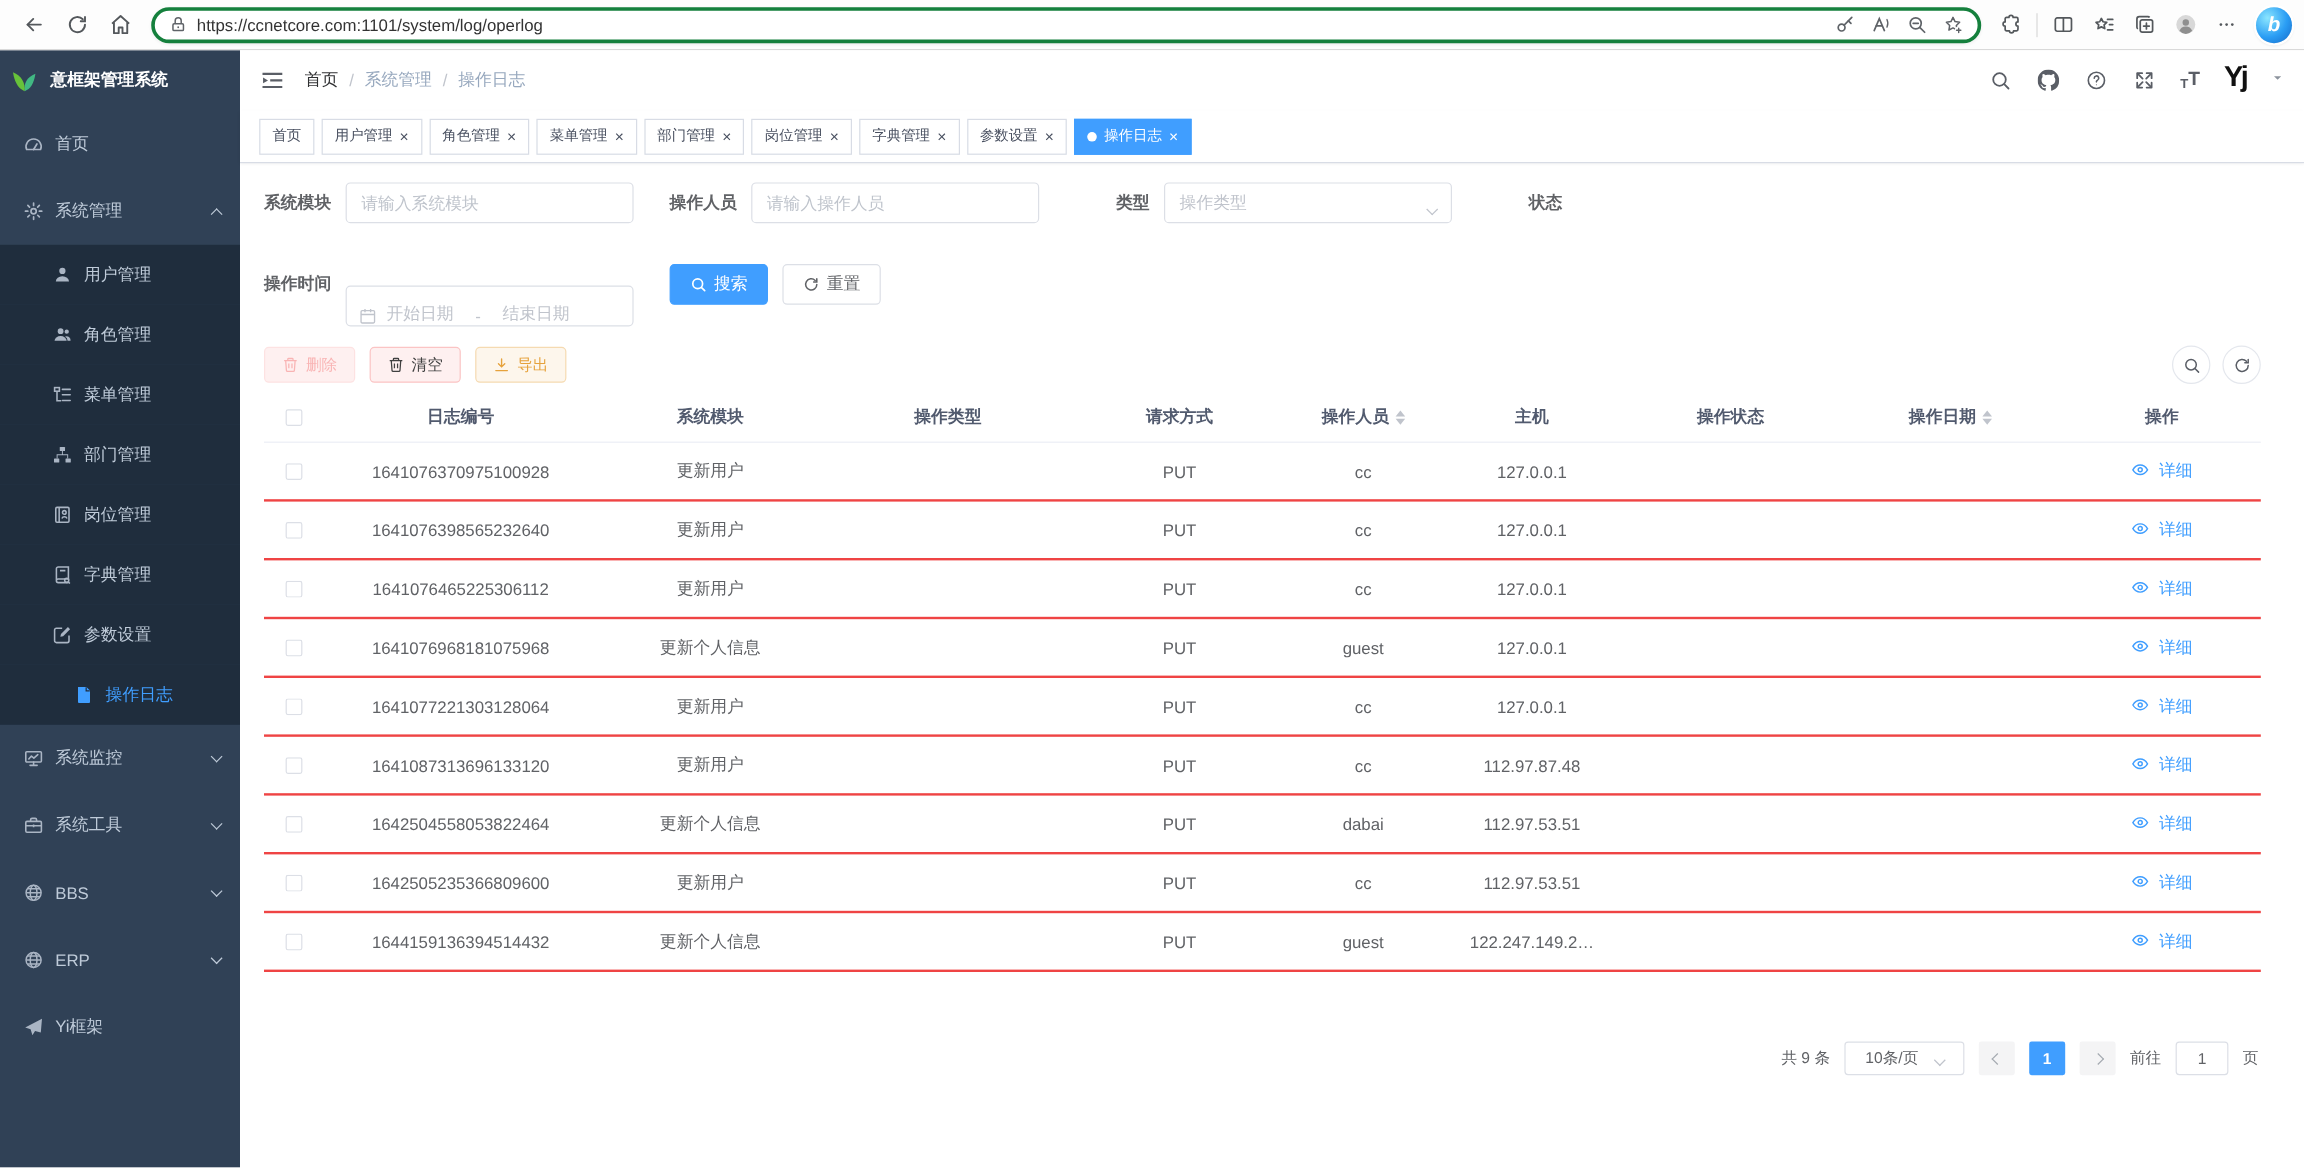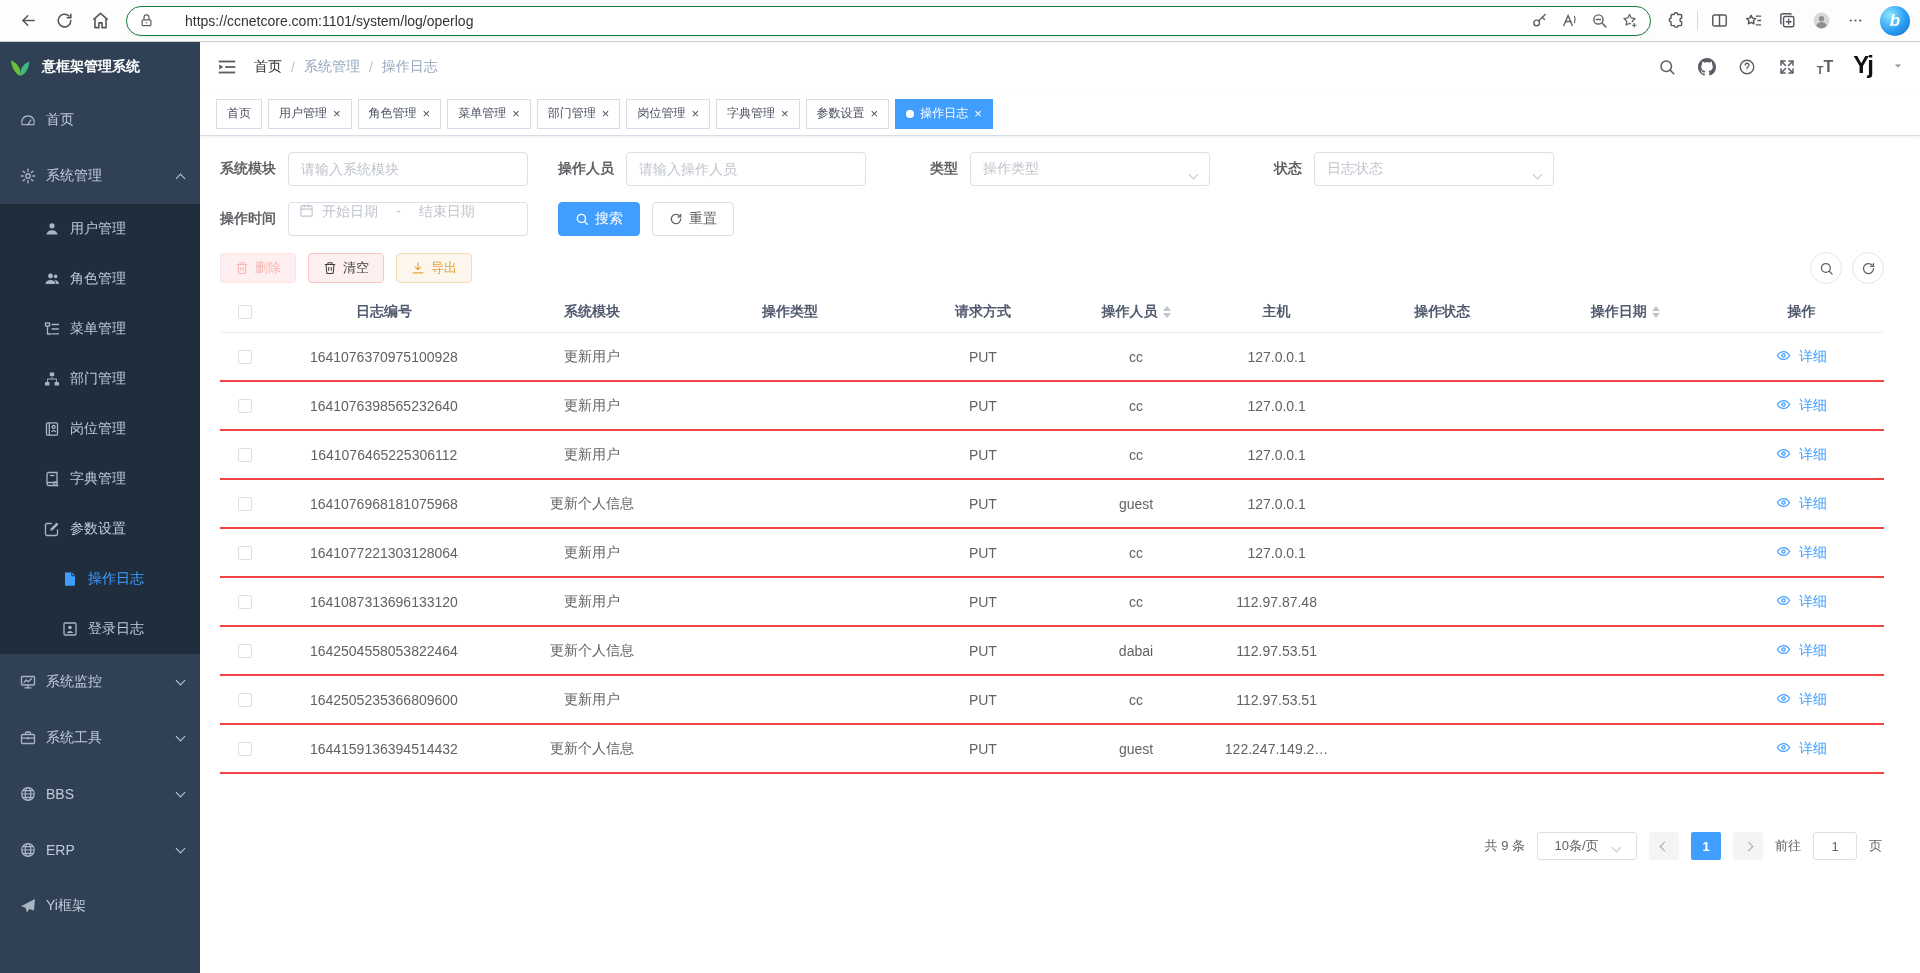--- a/index.html
+++ b/index.html
@@ -2,21 +2,21 @@
 <html><head>
 <meta charset="utf-8">
 <style>
   * { margin:0; padding:0; box-sizing:border-box; }
   html,body { width:1920px; height:973px; overflow:hidden; font-family:"Liberation Sans","DejaVu Sans",sans-serif; background:#fff; }
 
   
   .chrome { height:42px; background:#fdfdfd; border-bottom:1px solid #d0d0d0; display:flex; align-items:center; padding:0 10px; }
   .chrome .nav-btn { width:36px; height:34px; border-radius:6px; display:flex; align-items:center; justify-content:center; color:#54585c; flex:0 0 auto; cursor:pointer; }
   .chrome .nav-btn svg { width:19px; height:19px; }
-  .address-pill { flex:1 1 auto; height:30px; margin:0 8px; background:#fff; border:1px solid #15803d; border-radius:16px; box-shadow:0 1px 3px rgba(0,0,0,.07); display:flex; align-items:center; padding:0 6px 0 12px; min-width:0;gap:23px; }
+  .address-pill { flex:1 1 auto; height:30px; margin:0 8px; background:#fff; border:3px solid #15803d; border-radius:16px; box-shadow:0 1px 3px rgba(0,0,0,.07); display:flex; align-items:center; padding:0 6px 0 12px; min-width:0; }
   .address-pill .icon { color:#5f6368; }
   .address-pill .icon svg { width:15px; height:15px; display:block; }
   .url-text { font-size:14px; color:#333; margin-left:8px; white-space:nowrap; overflow:hidden; }
   .pill-icons { margin-left:auto; display:flex; align-items:center; }
   .pill-icons .pill-ic { width:30px; height:26px; display:flex; align-items:center; justify-content:center; color:#5f6368; border-radius:4px; cursor:pointer; }
   .pill-ic svg { width:17px; height:17px; }
   .chrome-right { display:flex; align-items:center; flex:0 0 auto; }
   .chrome-right .nav-btn { width:34px; }
   .v-divider { width:1px; height:20px; background:#d9d9d9; margin:0 4px; }
   .bing-btn { width:30px; height:30px; border-radius:50%; background:radial-gradient(circle at 32% 30%, #8be6ff, #2a9df4 55%, #1668c6); box-shadow:0 0 0 2px #fff,0 1px 3px rgba(0,0,0,.25); color:#fff; font-weight:bold; font-size:17px; display:flex; align-items:center; justify-content:center; margin-left:8px; cursor:pointer; font-style:italic; }
@@ -70,21 +70,21 @@
   
   .content { flex:1 1 auto; padding:16px 36px 0 20px; display:flex; flex-direction:column; min-height:0; }
   .filter-row { display:flex; align-items:center; margin-bottom:16px; }
   .f-label { font-weight:bold; color:#606266; font-size:14px; margin-right:12px; white-space:nowrap; }
   .f-input { width:240px; height:34px; border:1px solid #dcdfe6; border-radius:4px; padding:0 12px; font-size:14px; color:#606266; outline:none; font-family:inherit; }
   .f-input::placeholder { color:#bfc4cc; }
   .f-select { width:240px; height:34px; border:1px solid #dcdfe6; border-radius:4px; padding:0 28px 0 12px; font-size:14px; color:#c0c4cc; display:flex; align-items:center; position:relative; cursor:pointer; background:#fff; }
   .f-select .sel-chev { position:absolute; right:12px; top:12px; color:#c0c4cc; }
   .gap-lg { width:64px; flex:0 0 auto; }
   .gap-md { width:30px; flex:0 0 auto; }
-  .date-range { width:240px; height:34px; border:1px solid #dcdfe6; border-radius:4px; display:flex; align-items:flex-start; padding:0 10px; gap:8px; color:#c0c4cc; font-size:14px; cursor:pointer; background:#fff; }
+  .date-range { width:240px; height:34px; border:1px solid #dcdfe6; border-radius:4px; display:flex; align-items:flex-end; padding:0 10px; gap:8px; color:#c0c4cc; font-size:14px; cursor:pointer; background:#fff;margin-top:36px; }
   .date-range .icon svg { width:15px; height:15px; display:block; }
   .date-sep { color:#c0c4cc; }
 
   .btn { height:34px; border-radius:4px; font-size:14px; display:inline-flex; align-items:center; gap:6px; padding:0 16px; border:1px solid #dcdfe6; background:#fff; color:#606266; cursor:pointer; font-family:inherit; }
   .btn svg { width:14px; height:14px; }
   .btn-primary { background:#409eff; border-color:#409eff; color:#fff; }
   .action-row { display:flex; align-items:center; gap:12px; margin-bottom:8px; }
   .btn-sm { height:30px; padding:0 14px; font-size:13px; }
   .btn-danger-disabled { background:#fef0f0; border-color:#fde2e2; color:#f9b4b4; cursor:not-allowed; }
   .btn-danger { background:#fef0f0; border-color:#fbc4c4; color:#404040; }
@@ -330,30 +330,20 @@
         </div>
         <div class="menu-item lvl3 active">
           <span class="icon">
             <svg viewBox="0 0 16 16" fill="currentColor">
               <path d="M3 1.5h7l3 3V14a.8.8 0 0 1-.8.8H3.8A.8.8 0 0 1 3 14z"></path>
               <path d="M9.8 1.8v3h3" fill="none" stroke="#1f2d3d" stroke-width="1"></path>
             </svg>
           </span>
           <span class="menu-label">操作日志</span>
         </div>
-        <div class="menu-item lvl3">
-          <span class="icon">
-            <svg viewBox="0 0 16 16" fill="none" stroke="currentColor" stroke-width="1.3">
-              <rect x="2" y="2" width="12" height="12" rx="1"></rect>
-              <circle cx="8" cy="6.5" r="1.8" fill="currentColor" stroke="none"></circle>
-              <path d="M4.8 12a3.3 2.6 0 0 1 6.4 0z" fill="currentColor" stroke="none"></path>
-            </svg>
-          </span>
-          <span class="menu-label">登录日志</span>
-        </div>
         <div class="menu-item lvl1">
           <span class="icon">
             <svg viewBox="0 0 16 16" fill="none" stroke="currentColor" stroke-width="1.3">
               <rect x="1.5" y="2.5" width="13" height="8.5" rx="0.8"></rect>
               <path d="M8 11v2.2M5 13.8h6" stroke-linecap="round"></path>
               <path d="M4 8.5 6.2 6l2 1.8L11.5 4.8" stroke-linecap="round" stroke-linejoin="round"></path>
             </svg>
           </span>
           <span class="menu-label">系统监控</span>
           <span class="menu-arrow">
@@ -509,24 +499,20 @@
         <span class="f-label">操作人员</span>
         <input class="f-input" placeholder="请输入操作人员" style="">
         <span class="gap-lg"></span>
         <span class="f-label">类型</span>
         <span class="f-select">
           <span>操作类型</span>
           <span class="sel-chev"><i class="chev down"></i></span>
         </span>
         <span class="gap-lg"></span>
         <span class="f-label">状态</span>
-        <span class="f-select">
-          <span>日志状态</span>
-          <span class="sel-chev"><i class="chev down"></i></span>
-        </span>
       </div>
 
       <div class="filter-row">
         <span class="f-label">操作时间</span>
         <span class="date-range">
           <span class="icon">
               <svg viewBox="0 0 16 16" fill="none" stroke="currentColor" stroke-width="1.2">
                 <rect x="2" y="3" width="12" height="11" rx="1"></rect>
                 <path d="M2 6.5h12M5.5 1.5v3M10.5 1.5v3"></path>
               </svg>

